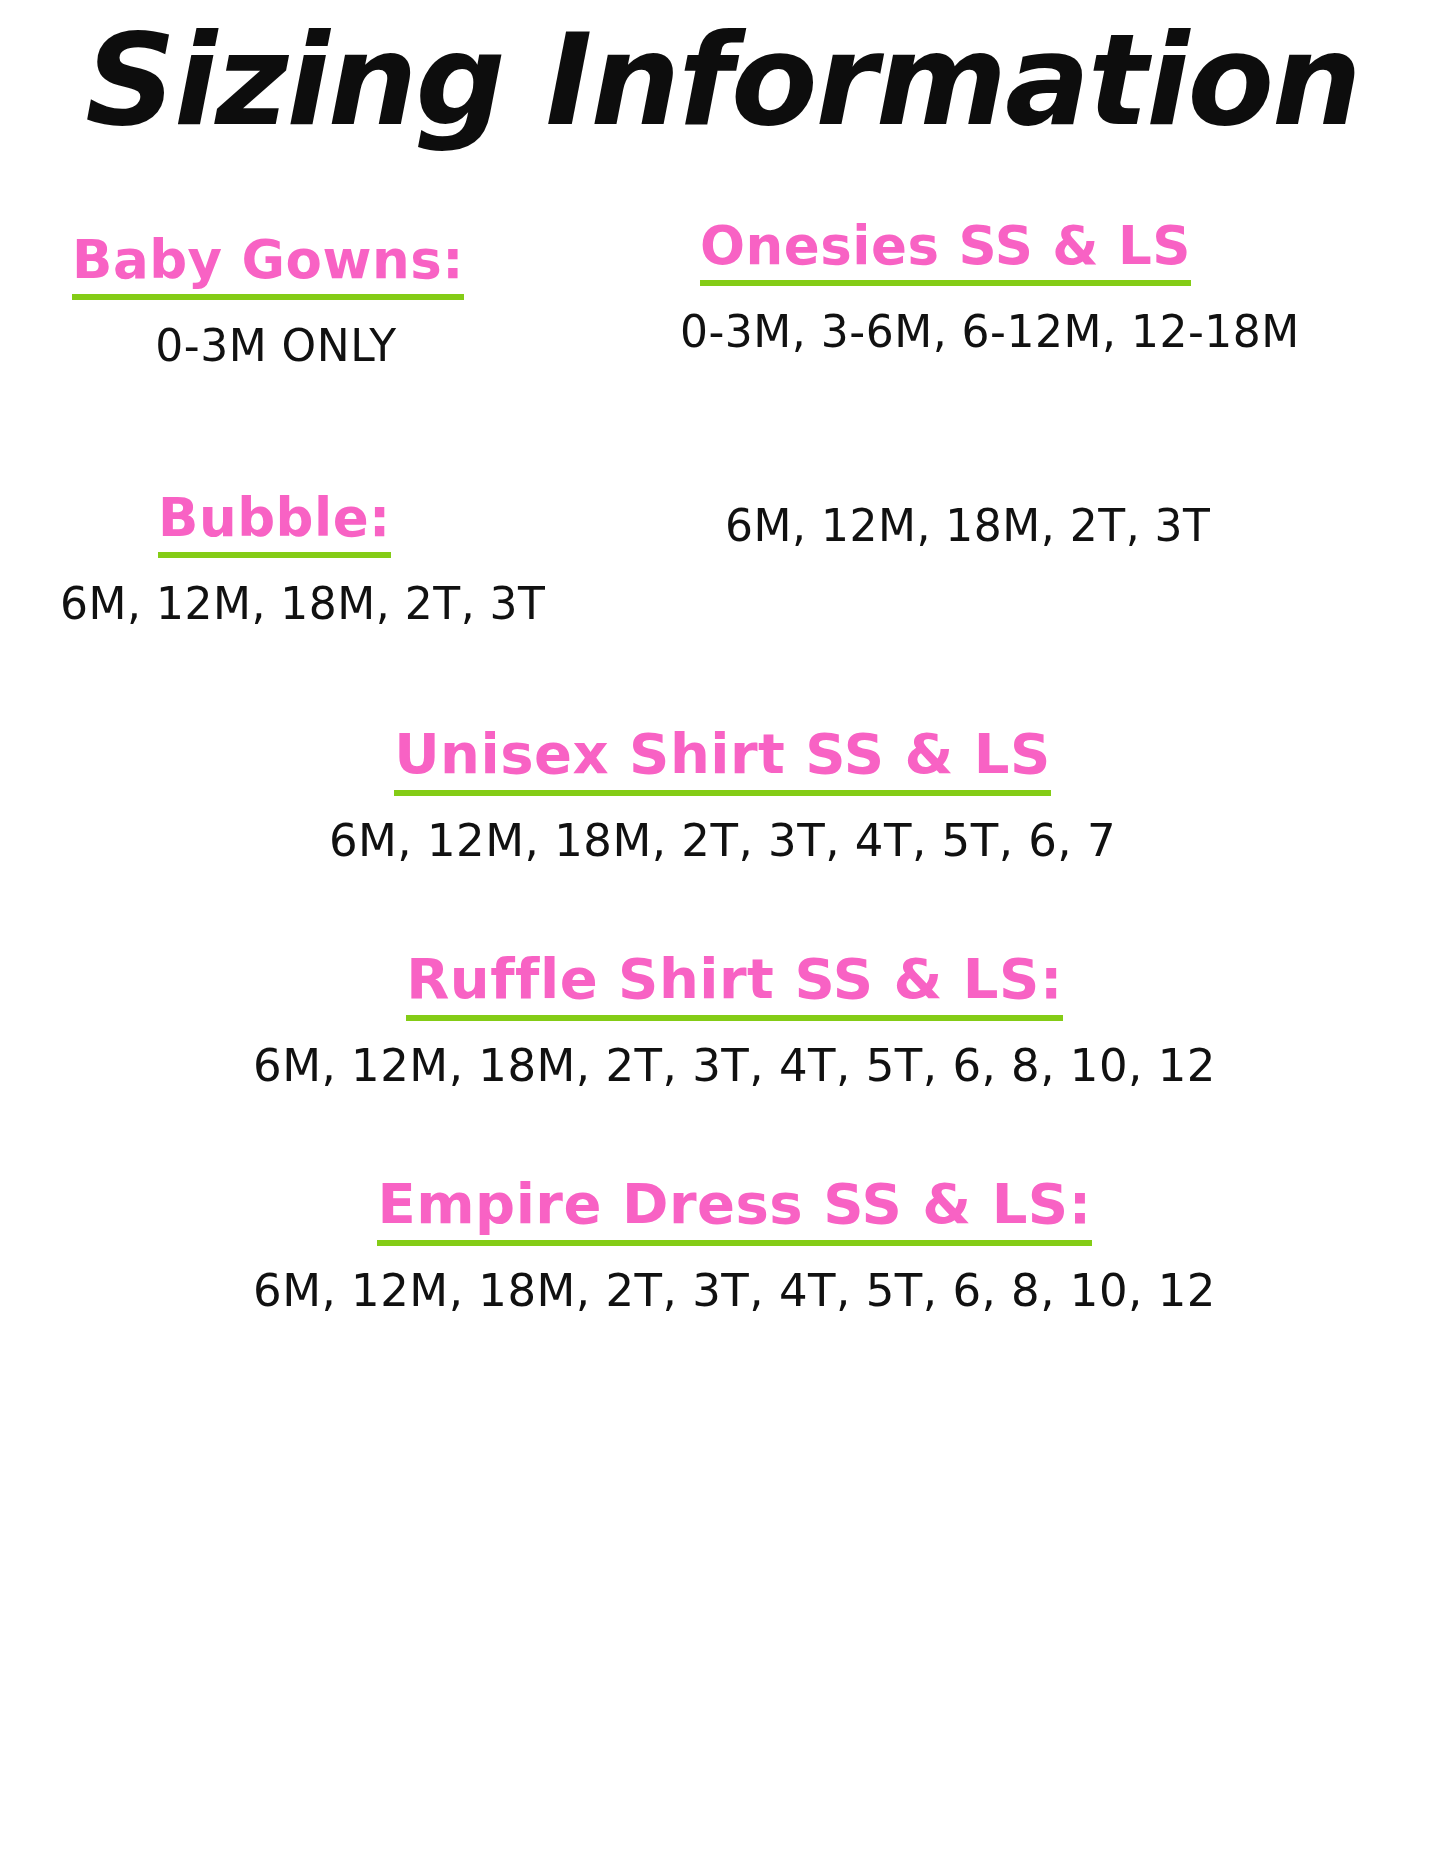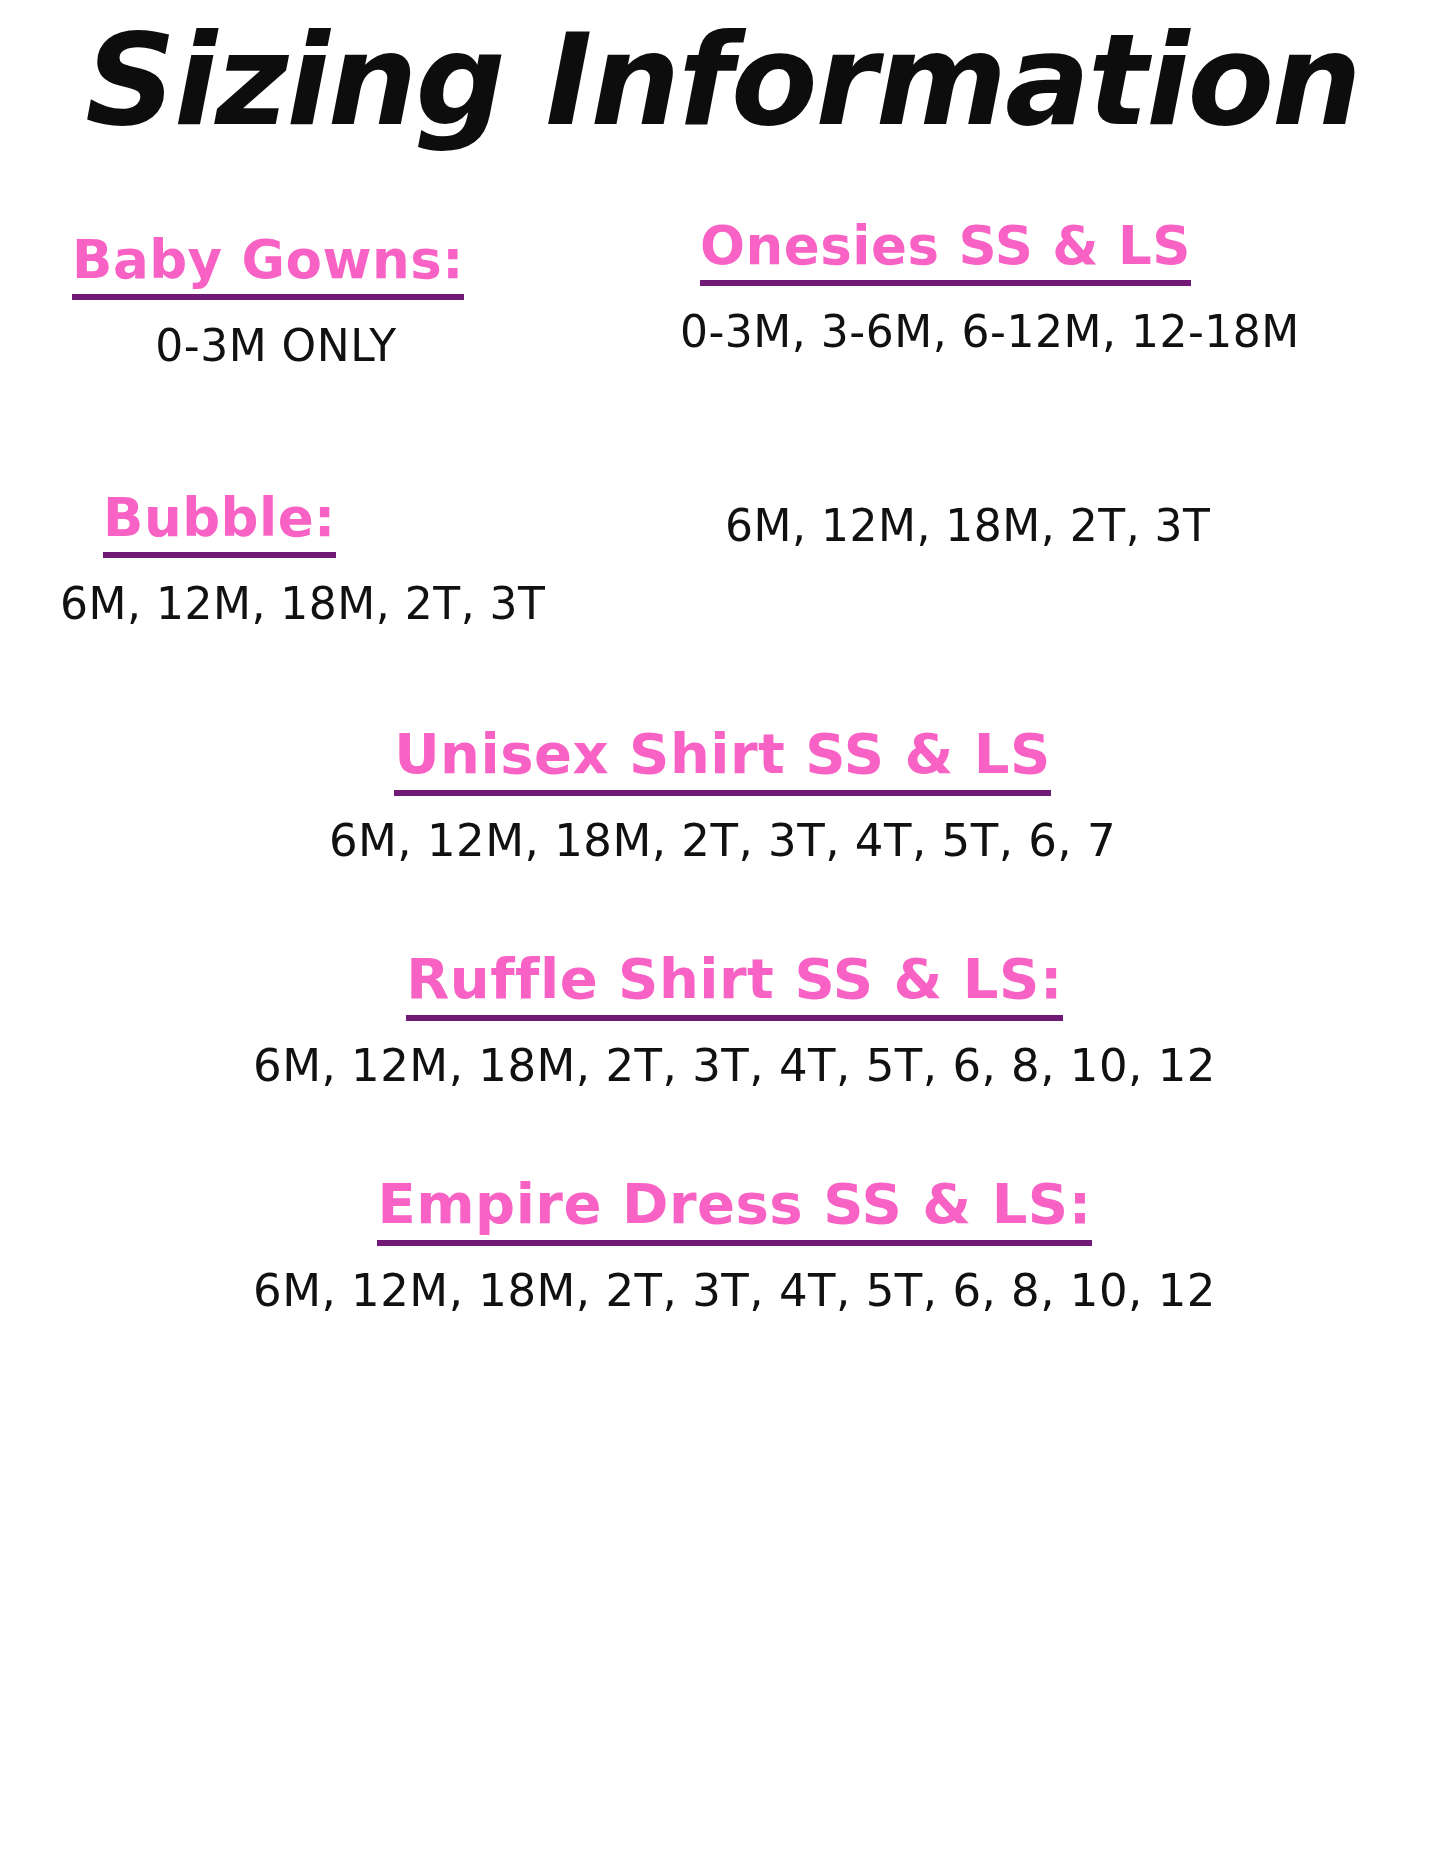--- a/index.html
+++ b/index.html
@@ -44,21 +44,21 @@
   .heading {
     font-family: "DejaVu Sans", sans-serif;
     font-weight: bold;
     font-size: 53px;
     line-height: 1.05;
     color: #f862c4;
     letter-spacing: 0.5px;
     white-space: nowrap;
     display: inline-block;
     padding-bottom: 6px;
-    border-bottom: 6px solid #701a75;
+    border-bottom: 6px solid #84cc16;
   }
 
   .sizes {
     font-family: "DejaVu Sans", sans-serif;
     font-weight: normal;
     font-size: 44px;
     line-height: 1.1;
     color: #111111;
     letter-spacing: 0.5px;
     white-space: nowrap;
@@ -68,21 +68,21 @@
 
   
   .block { position: absolute; }
   .block.center-text { text-align: center; }
 
   
   #block-baby-gowns { top: 232px; left: 72px; }
   #block-baby-gowns .sizes { margin-left: 16px; }
 
   #block-bubble { top: 490px; left: 60px; }
-  #block-bubble .heading { margin-left: 43px; }
+  #block-bubble .heading { margin-left: 98px; }
 
   
   #block-onesies { top: 218px; left: 700px; }
   #block-onesies .sizes { margin-left: -20px; }
 
   #block-romper { top: 480px; left: 705px; }
   #block-romper .sizes { margin-left: 20px; }
 
   
   #block-unisex { top: 725px; left: 0; width: 1445px; }

